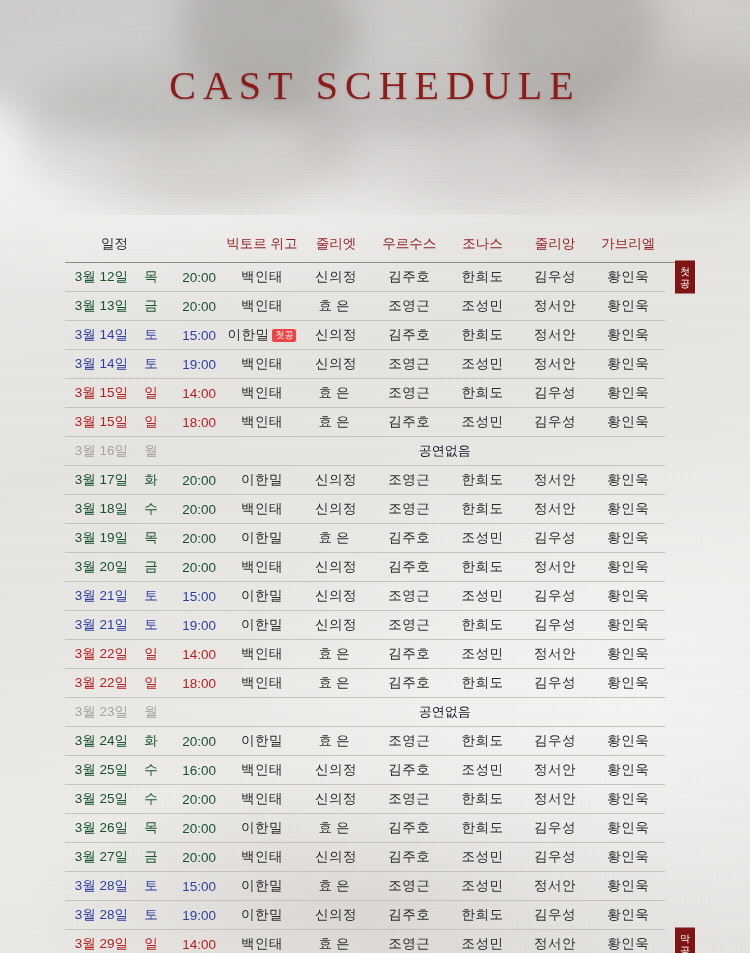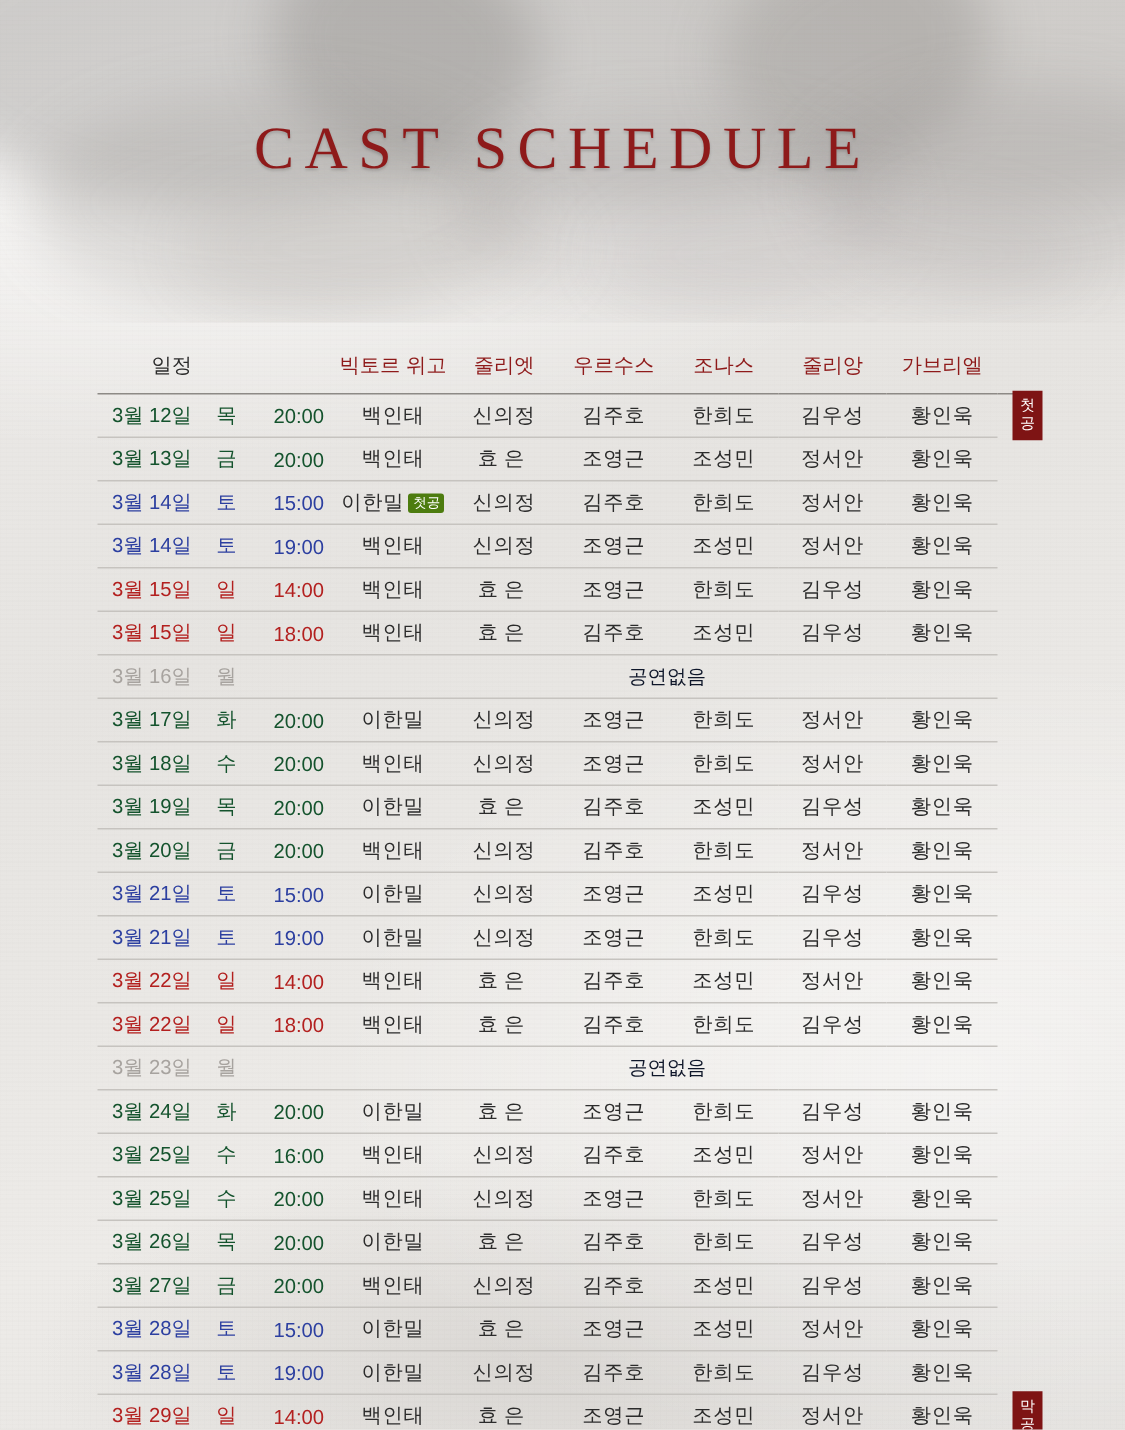--- a/index.html
+++ b/index.html
@@ -58,21 +58,20 @@
     position: absolute;
     left: 0; right: 0;
     top: 62px;
     text-align: center;
     font-family: "Liberation Serif", serif;
     font-size: 40px;
     letter-spacing: 7px;
     color: #8e1a1a;
     font-weight: 400;
     text-shadow: 0 1px 2px rgba(0,0,0,.18);
-    margin-top: 13px;
   }
 
   
   .table-wrap {
     position: absolute;
     left: 65px;
     top: 228px;
     width: 620px;
   }
   table.sched {
@@ -115,21 +114,21 @@
   td.none-cell {
     color: #0f172a;
     font-size: 13px;
   }
 
   .name { letter-spacing: 0.5px; }
   .name.spaced { letter-spacing: 4px; }
 
   .firstbadge {
     display: inline-block;
-    background: #4d7c0f;
+    background: #ef4444;
     color: #fff;
     font-size: 9px;
     line-height: 1;
     padding: 2px 3px;
     border-radius: 2px;
     margin-left: 3px;
     vertical-align: 1px;
     letter-spacing: 0;
   }
 

